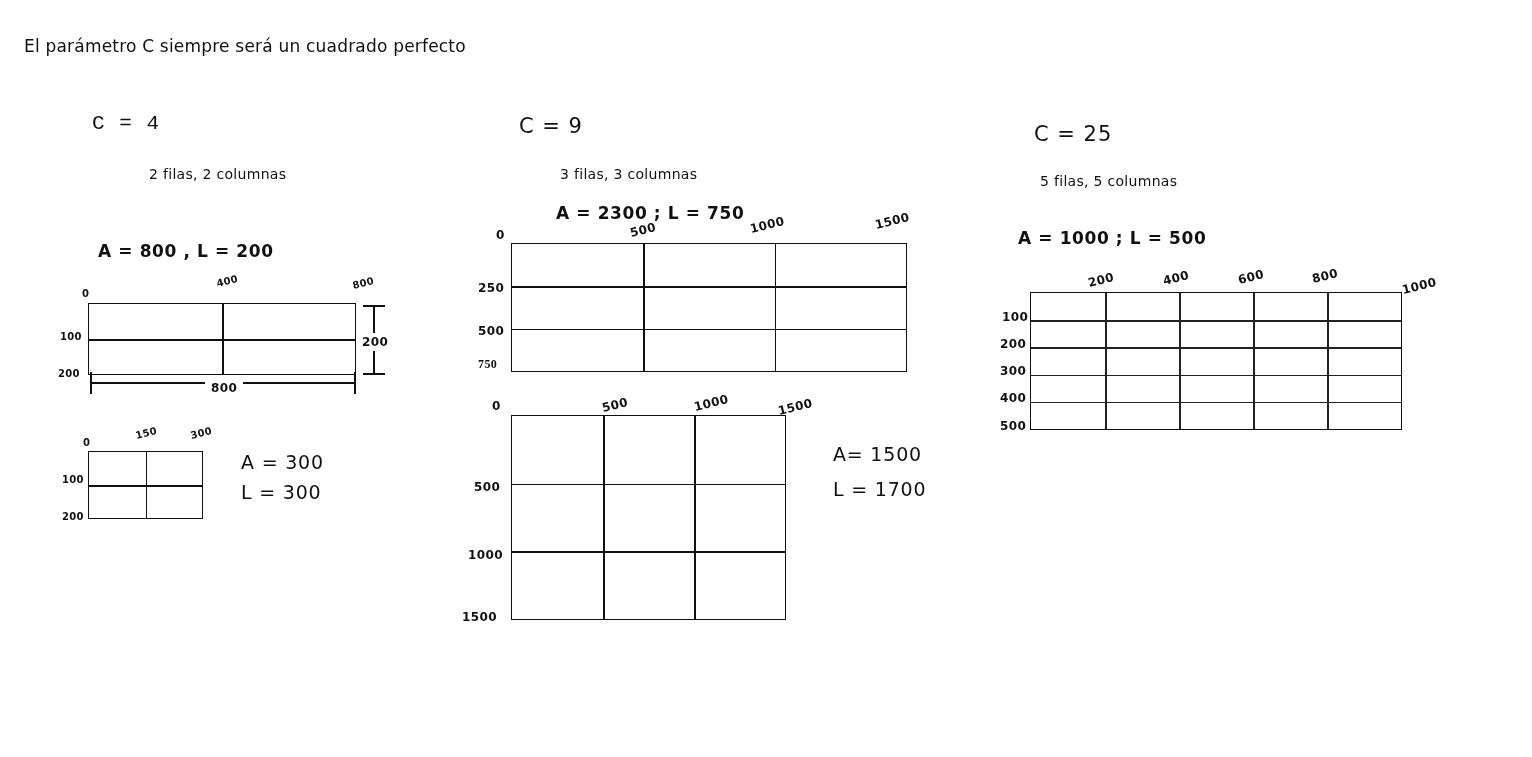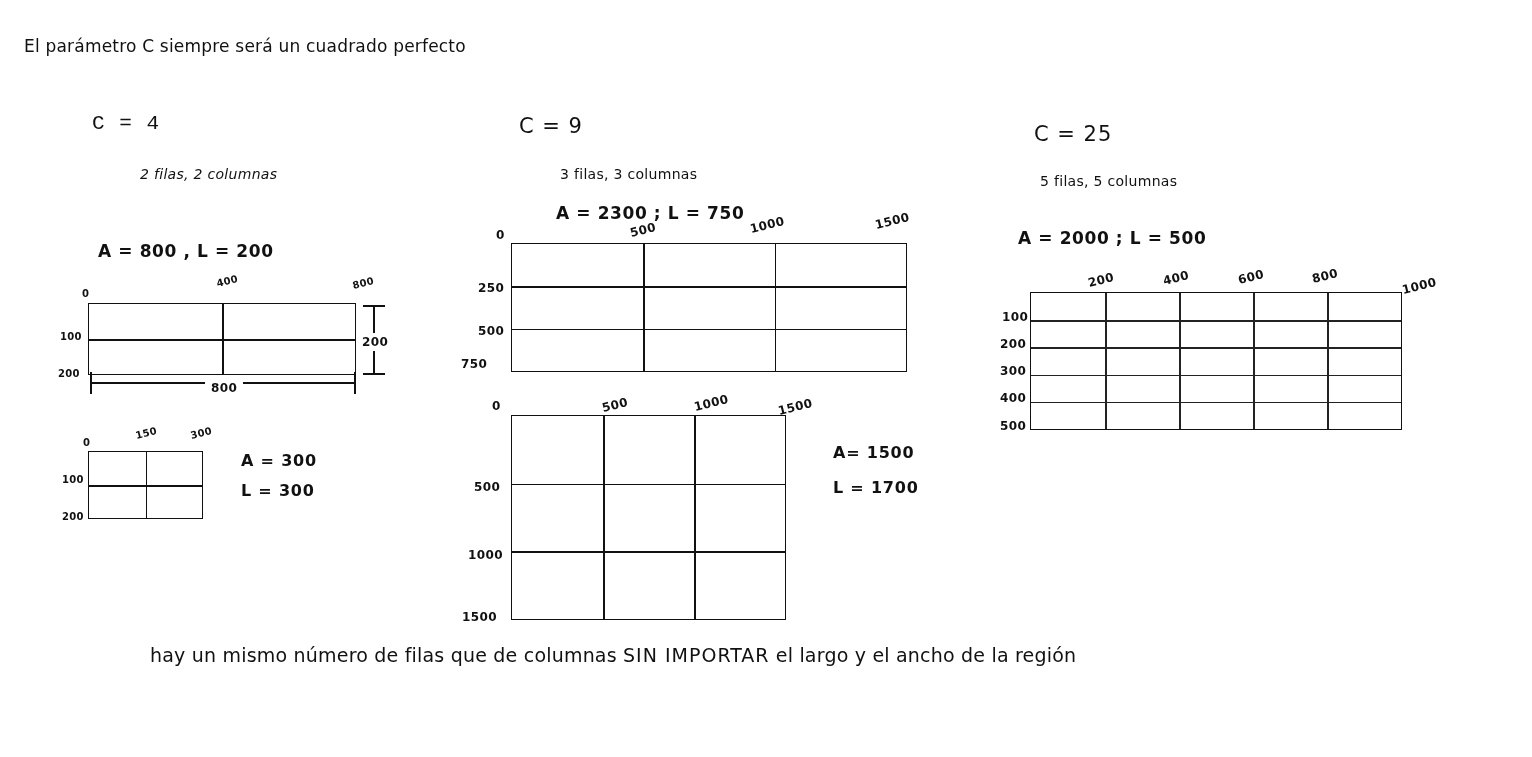--- a/index.html
+++ b/index.html
@@ -32,23 +32,23 @@
   .case-sub {
     font-size: 14px;
     letter-spacing: 0.3px;
   }
   .formula {
     font-size: 17px;
     letter-spacing: 0.6px;
     font-weight: 600;
   }
   .formula-lg {
-    font-size: 16px;
+    font-size: 19px;
     letter-spacing: 0.8px;
-    font-weight: 700;
+    font-weight: 400;
   }
 
   .tick {
     font-size: 12px;
     font-weight: 700;
     letter-spacing: 0.4px;
     white-space: nowrap;
   }
   .tick-sm {
     font-size: 10px;
@@ -84,21 +84,21 @@
     letter-spacing: 0.2px;
   }
   .note-strong { letter-spacing: 1px; }
 </style>
 </head>
 <body>
 
 <div class="abs title-top">El parámetro C siempre será un cuadrado perfecto</div>
 
 <div class="abs case-title" style="left:92px; top:112px;font-family:Liberation Mono, monospace;">C = 4</div>
-<div class="abs case-sub" style="left:140px; top:166px;font-style:italic;">2 filas, 2 columnas</div>
+<div class="abs case-sub" style="left:149px; top:166px;">2 filas, 2 columnas</div>
 <div class="abs formula" style="left:98px; top:241px;">A = 800 ,  L = 200</div>
 
 <div class="grid" style="left:88px; top:303px; width:268px; height:72px;">
   <div class="gl-v" style="left:50%;"></div>
   <div class="gl-h" style="top:50%;"></div>
 </div>
 <div class="abs tick-sm" style="left:82px; top:288px;">0</div>
 <div class="abs tick-sm rot-up" style="left:218px; top:278px;">400</div>
 <div class="abs tick-sm rot-up" style="left:354px; top:280px;">800</div>
 <div class="abs tick-sm" style="left:60px; top:331px;">100</div>
@@ -136,42 +136,42 @@
   <div class="gl-v" style="left:66.66%;"></div>
   <div class="gl-h" style="top:33.33%;"></div>
   <div class="gl-h" style="top:66.66%;"></div>
 </div>
 <div class="abs tick" style="left:496px; top:228px;">0</div>
 <div class="abs tick rot-up" style="left:632px; top:226px;">500</div>
 <div class="abs tick rot-up" style="left:752px; top:222px;">1000</div>
 <div class="abs tick rot-up" style="left:877px; top:218px;">1500</div>
 <div class="abs tick" style="left:478px; top:281px;">250</div>
 <div class="abs tick" style="left:478px; top:324px;">500</div>
-<div class="abs tick" style="left:461px; top:357px;">750</div>
+<div class="abs tick" style="left:478px; top:357px;font-family:Liberation Serif, serif;">750</div>
 
 <div class="grid" style="left:511px; top:415px; width:275px; height:205px;">
   <div class="gl-v" style="left:33.33%;"></div>
   <div class="gl-v" style="left:66.66%;"></div>
   <div class="gl-h" style="top:33.33%;"></div>
   <div class="gl-h" style="top:66.66%;"></div>
 </div>
 <div class="abs tick" style="left:492px; top:399px;">0</div>
 <div class="abs tick rot-up" style="left:604px; top:401px;">500</div>
 <div class="abs tick rot-up" style="left:696px; top:400px;">1000</div>
 <div class="abs tick rot-up" style="left:780px; top:404px;">1500</div>
 <div class="abs tick" style="left:474px; top:480px;">500</div>
 <div class="abs tick" style="left:468px; top:548px;">1000</div>
 <div class="abs tick" style="left:462px; top:610px;">1500</div>
 
 <div class="abs formula-lg" style="left:833px; top:443px;">A= 1500</div>
 <div class="abs formula-lg" style="left:833px; top:478px;">L = 1700</div>
 
 <div class="abs case-title" style="left:1015px; top:122px;margin-left:19px;">C = 25</div>
 <div class="abs case-sub" style="left:1040px; top:173px;">5 filas, 5 columnas</div>
-<div class="abs formula" style="left:1018px; top:228px;">A = 2000  ;   L = 500</div>
+<div class="abs formula" style="left:1018px; top:228px;">A = 1000  ;   L = 500</div>
 
 <div class="grid" style="left:1030px; top:292px; width:372px; height:138px;">
   <div class="gl-v gl-thin" style="left:20%;"></div>
   <div class="gl-v gl-thin" style="left:40%;"></div>
   <div class="gl-v gl-thin" style="left:60%;"></div>
   <div class="gl-v gl-thin" style="left:80%;"></div>
   <div class="gl-h gl-thin" style="top:20%;"></div>
   <div class="gl-h gl-thin" style="top:40%;"></div>
   <div class="gl-h gl-thin" style="top:60%;"></div>
   <div class="gl-h gl-thin" style="top:80%;"></div>
@@ -181,16 +181,13 @@
 <div class="abs tick rot-up" style="left:1240px; top:273px;">600</div>
 <div class="abs tick rot-up" style="left:1314px; top:272px;">800</div>
 <div class="abs tick rot-up" style="left:1404px; top:283px;">1000</div>
 <div class="abs tick" style="left:1002px; top:310px;">100</div>
 <div class="abs tick" style="left:1000px; top:337px;">200</div>
 <div class="abs tick" style="left:1000px; top:364px;">300</div>
 <div class="abs tick" style="left:1000px; top:391px;">400</div>
 <div class="abs tick" style="left:1000px; top:419px;">500</div>
 
 <div class="abs bottom-note">
-  <div>
-    <span>hay un mismo número de filas que de columnas </span><span class="note-strong">SIN IMPORTAR</span><span> el largo y el ancho de la región</span>
-  </div>
 </div>
 
 </body></html>

